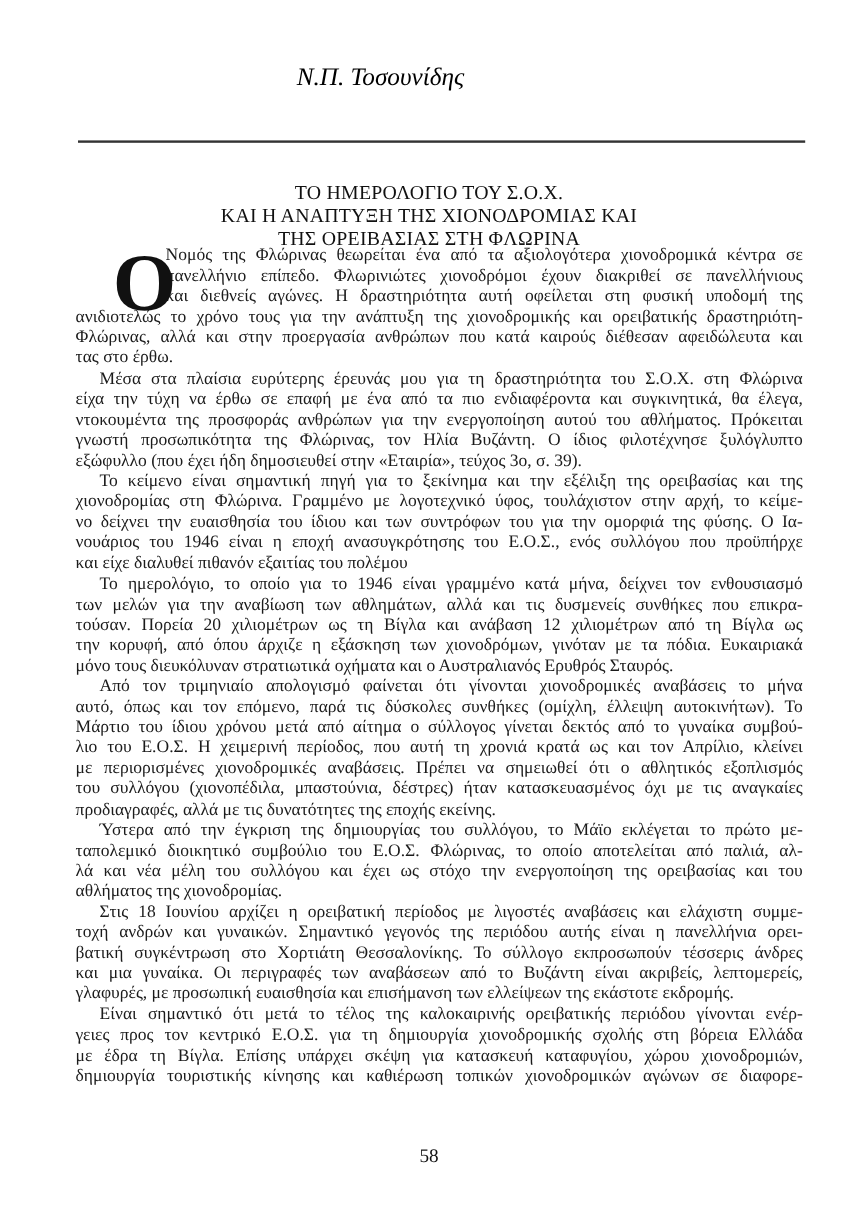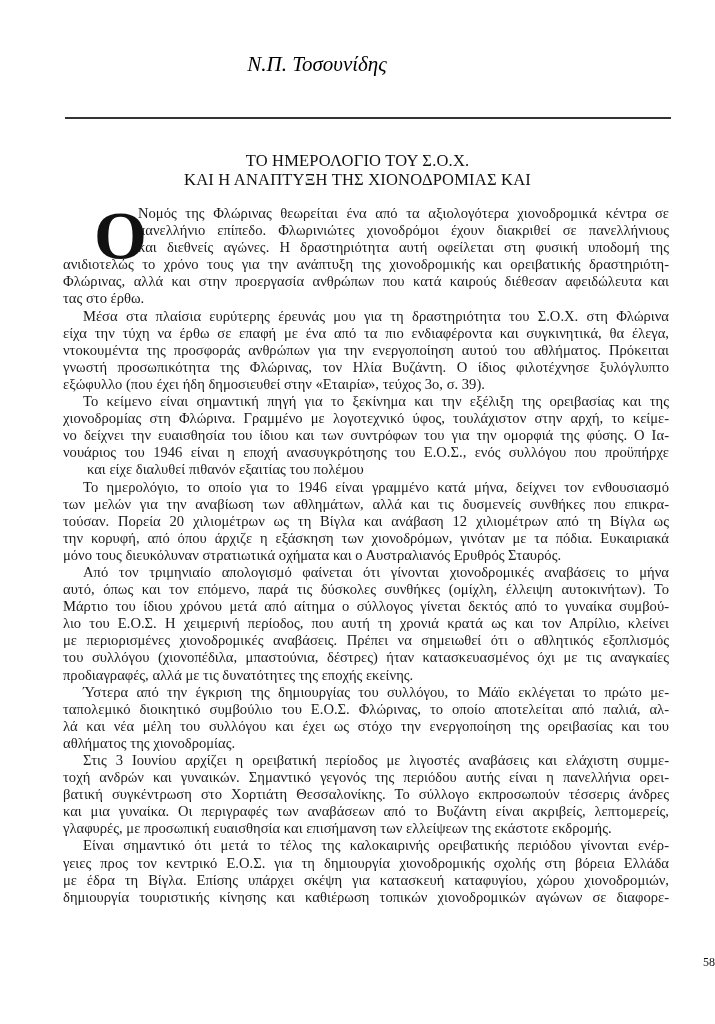--- a/index.html
+++ b/index.html
@@ -13,70 +13,71 @@
            letter-spacing: 0.2px; color: #111; }
   .title div { white-space: nowrap; }
   .body { position: absolute; top: 205px; left: 63px; width: 606px;
           font-family: "Liberation Serif", serif; font-size: 14.6px; line-height: 17.1px; color: #1b1b1b; }
   .line { white-space: nowrap; text-align: justify; text-align-last: justify; height: 17.1px; }
   .line.last { text-align-last: left; }
   .line.indent { text-indent: 20px; }
   .line.dc { margin-left: 75px; }
   .dropcap { position: absolute; left: 31px; top: 4px; font-family: "Liberation Serif", serif;
              font-size: 68px; line-height: 52px; font-weight: bold; color: #111; }
-  .pagenum { position: absolute; top: 955px; left: 0; width: 715px; text-align: right;
-             font-family: "Liberation Serif", serif; font-size: 12px; color: #111; }
+  .pagenum { position: absolute; top: 955px; left: 0; width: 715px; text-align: center;
+             font-family: "Liberation Serif", serif; font-size: 16px; color: #111; }
 </style>
 </head>
 <body>
 
 <div class="author">Ν.Π. Τοσουνίδης</div>
 <div class="rule"></div>
 
 <div class="title" style="top:122px;margin-top:29px;">
   <div>ΤΟ ΗΜΕΡΟΛΟΓΙΟ ΤΟΥ Σ.Ο.Χ.</div>
   <div>ΚΑΙ Η ΑΝΑΠΤΥΞΗ ΤΗΣ ΧΙΟΝΟΔΡΟΜΙΑΣ ΚΑΙ</div>
+  <div>ΤΗΣ ΟΡΕΙΒΑΣΙΑΣ ΣΤΗ ΦΛΩΡΙΝΑ</div>
 </div>
 
 <div class="body">
   <div class="dropcap">Ο</div>
   <div id="lines">
       <div class="line dc" style="width: 531px;">Νομός της Φλώρινας θεωρείται ένα από τα αξιολογότερα χιονοδρομικά κέντρα σε</div>
       <div class="line dc" style="width: 531px;">πανελλήνιο επίπεδο. Φλωρινιώτες χιονοδρόμοι έχουν διακριθεί σε πανελλήνιους</div>
       <div class="line dc" style="width: 531px;">και διεθνείς αγώνες. Η δραστηριότητα αυτή οφείλεται στη φυσική υποδομή της</div>
       <div class="line" style="width: 606px;">ανιδιοτελώς το χρόνο τους για την ανάπτυξη της χιονοδρομικής και ορειβατικής δραστηριότη-</div>
       <div class="line" style="width: 606px;">Φλώρινας, αλλά και στην προεργασία ανθρώπων που κατά καιρούς διέθεσαν αφειδώλευτα και</div>
       <div class="line last" style="width: 606px;">τας στο έρθω.</div>
       <div class="line indent" style="width: 606px;">Μέσα στα πλαίσια ευρύτερης έρευνάς μου για τη δραστηριότητα του Σ.Ο.Χ. στη Φλώρινα</div>
       <div class="line" style="width: 606px;">είχα την τύχη να έρθω σε επαφή με ένα από τα πιο ενδιαφέροντα και συγκινητικά, θα έλεγα,</div>
       <div class="line" style="width: 606px;">ντοκουμέντα της προσφοράς ανθρώπων για την ενεργοποίηση αυτού του αθλήματος. Πρόκειται</div>
       <div class="line" style="width: 606px;">γνωστή προσωπικότητα της Φλώρινας, τον Ηλία Βυζάντη. Ο ίδιος φιλοτέχνησε ξυλόγλυπτο</div>
       <div class="line last" style="width: 606px;">εξώφυλλο (που έχει ήδη δημοσιευθεί στην «Εταιρία», τεύχος 3ο, σ. 39).</div>
       <div class="line indent" style="width: 606px;">Το κείμενο είναι σημαντική πηγή για το ξεκίνημα και την εξέλιξη της ορειβασίας και της</div>
       <div class="line" style="width: 606px;">χιονοδρομίας στη Φλώρινα. Γραμμένο με λογοτεχνικό ύφος, τουλάχιστον στην αρχή, το κείμε-</div>
       <div class="line" style="width: 606px;">νο δείχνει την ευαισθησία του ίδιου και των συντρόφων του για την ομορφιά της φύσης. Ο Ια-</div>
       <div class="line" style="width: 606px;">νουάριος του 1946 είναι η εποχή ανασυγκρότησης του Ε.Ο.Σ., ενός συλλόγου που προϋπήρχε</div>
-      <div class="line last" style="width: 606px; margin-left: 24px;">και είχε διαλυθεί πιθανόν εξαιτίας του πολέμου</div>
+      <div class="line last" style="width: 606px;">και είχε διαλυθεί πιθανόν εξαιτίας του πολέμου</div>
       <div class="line indent" style="width: 606px;">Το ημερολόγιο, το οποίο για το 1946 είναι γραμμένο κατά μήνα, δείχνει τον ενθουσιασμό</div>
       <div class="line" style="width: 606px;">των μελών για την αναβίωση των αθλημάτων, αλλά και τις δυσμενείς συνθήκες που επικρα-</div>
       <div class="line" style="width: 606px;">τούσαν. Πορεία 20 χιλιομέτρων ως τη Βίγλα και ανάβαση 12 χιλιομέτρων από τη Βίγλα ως</div>
       <div class="line" style="width: 606px;">την κορυφή, από όπου άρχιζε η εξάσκηση των χιονοδρόμων, γινόταν με τα πόδια. Ευκαιριακά</div>
       <div class="line last" style="width: 606px;">μόνο τους διευκόλυναν στρατιωτικά οχήματα και ο Αυστραλιανός Ερυθρός Σταυρός.</div>
       <div class="line indent" style="width: 606px;">Από τον τριμηνιαίο απολογισμό φαίνεται ότι γίνονται χιονοδρομικές αναβάσεις το μήνα</div>
       <div class="line" style="width: 606px;">αυτό, όπως και τον επόμενο, παρά τις δύσκολες συνθήκες (ομίχλη, έλλειψη αυτοκινήτων). Το</div>
       <div class="line" style="width: 606px;">Μάρτιο του ίδιου χρόνου μετά από αίτημα ο σύλλογος γίνεται δεκτός από το γυναίκα συμβού-</div>
       <div class="line" style="width: 606px;">λιο του Ε.Ο.Σ. Η χειμερινή περίοδος, που αυτή τη χρονιά κρατά ως και τον Απρίλιο, κλείνει</div>
       <div class="line" style="width: 606px;">με περιορισμένες χιονοδρομικές αναβάσεις. Πρέπει να σημειωθεί ότι ο αθλητικός εξοπλισμός</div>
       <div class="line" style="width: 606px;">του συλλόγου (χιονοπέδιλα, μπαστούνια, δέστρες) ήταν κατασκευασμένος όχι με τις αναγκαίες</div>
       <div class="line last" style="width: 606px;">προδιαγραφές, αλλά με τις δυνατότητες της εποχής εκείνης.</div>
       <div class="line indent" style="width: 606px;">Ύστερα από την έγκριση της δημιουργίας του συλλόγου, το Μάϊο εκλέγεται το πρώτο με-</div>
       <div class="line" style="width: 606px;">ταπολεμικό διοικητικό συμβούλιο του Ε.Ο.Σ. Φλώρινας, το οποίο αποτελείται από παλιά, αλ-</div>
       <div class="line" style="width: 606px;">λά και νέα μέλη του συλλόγου και έχει ως στόχο την ενεργοποίηση της ορειβασίας και του</div>
       <div class="line last" style="width: 606px;">αθλήματος της χιονοδρομίας.</div>
-      <div class="line indent" style="width: 606px;">Στις 3 Ιουνίου αρχίζει η ορειβατική περίοδος με λιγοστές αναβάσεις και ελάχιστη συμμε-</div>
+      <div class="line indent" style="width: 606px;">Στις 18 Ιουνίου αρχίζει η ορειβατική περίοδος με λιγοστές αναβάσεις και ελάχιστη συμμε-</div>
       <div class="line" style="width: 606px;">τοχή ανδρών και γυναικών. Σημαντικό γεγονός της περιόδου αυτής είναι η πανελλήνια ορει-</div>
       <div class="line" style="width: 606px;">βατική συγκέντρωση στο Χορτιάτη Θεσσαλονίκης. Το σύλλογο εκπροσωπούν τέσσερις άνδρες</div>
       <div class="line" style="width: 606px;">και μια γυναίκα. Οι περιγραφές των αναβάσεων από το Βυζάντη είναι ακριβείς, λεπτομερείς,</div>
       <div class="line last" style="width: 606px;">γλαφυρές, με προσωπική ευαισθησία και επισήμανση των ελλείψεων της εκάστοτε εκδρομής.</div>
       <div class="line indent" style="width: 606px;">Είναι σημαντικό ότι μετά το τέλος της καλοκαιρινής ορειβατικής περιόδου γίνονται ενέρ-</div>
       <div class="line" style="width: 606px;">γειες προς τον κεντρικό Ε.Ο.Σ. για τη δημιουργία χιονοδρομικής σχολής στη βόρεια Ελλάδα</div>
       <div class="line" style="width: 606px;">με έδρα τη Βίγλα. Επίσης υπάρχει σκέψη για κατασκευή καταφυγίου, χώρου χιονοδρομιών,</div>
       <div class="line" style="width: 606px;">δημιουργία τουριστικής κίνησης και καθιέρωση τοπικών χιονοδρομικών αγώνων σε διαφορε-</div>
     </div>
 </div>

